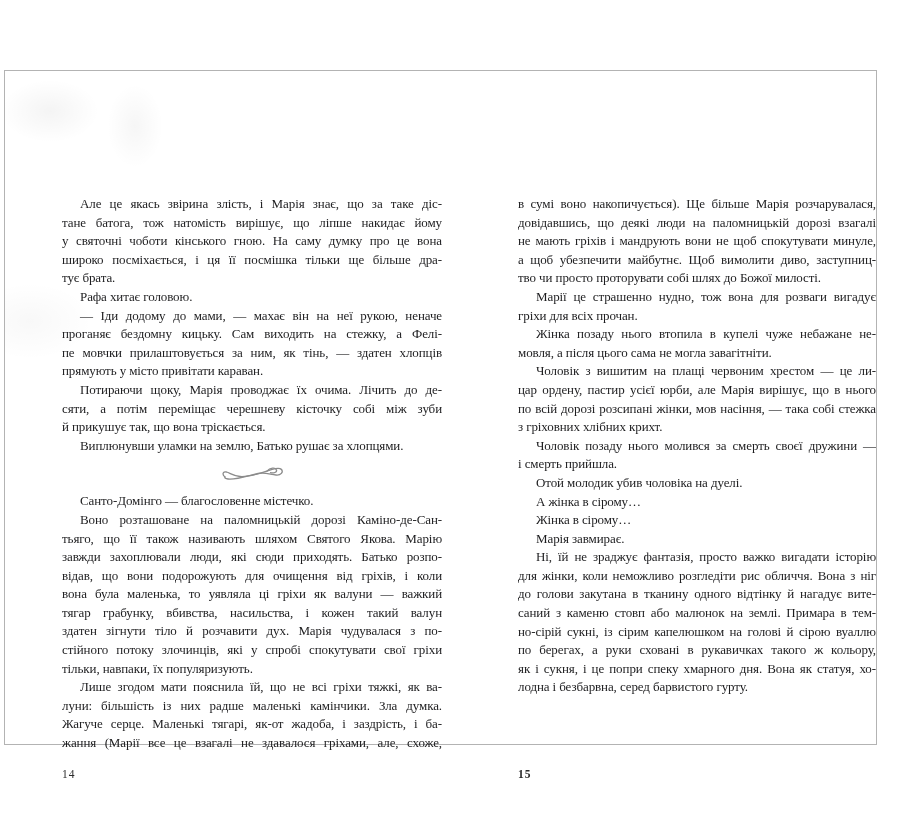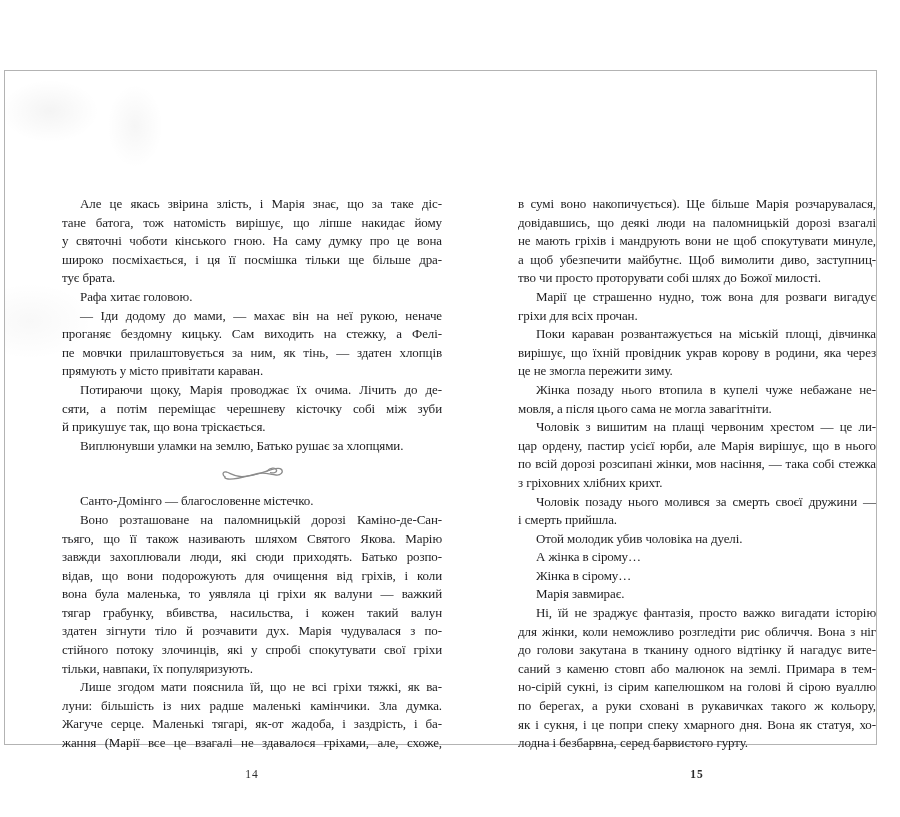--- a/index.html
+++ b/index.html
@@ -21,21 +21,21 @@
   .col-right{left:513px;width:358px;}
   .para{margin:0;}
   .line{
     height:18.6px;line-height:18.6px;white-space:nowrap;overflow:hidden;
     text-align:justify;text-align-last:justify;text-justify:inter-word;
   }
   .line.end{text-align-last:left;}
   .line.indent{text-indent:18px;}
   .ornament-block{height:37px;display:flex;align-items:center;justify-content:center;}
   .pagenum{
-    position:absolute;top:697px;text-align:center;font-size:11.5px;color:#2b2b2b;
+    position:absolute;top:697px;text-align:left;font-size:11.5px;color:#2b2b2b;
     letter-spacing:1px;
   }
   .pagenum-left{left:57px;width:380px;}
   .pagenum-right{left:513px;width:358px;font-weight:bold;}
   svg.flourish{display:block;}
 </style>
 </head>
 <body>
 
 <div class="stage">
@@ -101,25 +101,20 @@
           <div class="line">довідавшись, що деякі люди на паломницькій дорозі взагалі</div>
           <div class="line">не мають гріхів і мандрують вони не щоб спокутувати минуле,</div>
           <div class="line">а щоб убезпечити майбутнє. Щоб вимолити диво, заступниц-</div>
           <div class="line end">тво чи просто проторувати собі шлях до Божої милості.</div>
         </div>
         <div class="para">
           <div class="line indent">Марії це страшенно нудно, тож вона для розваги вигадує</div>
           <div class="line end">гріхи для всіх прочан.</div>
         </div>
         <div class="para">
-          <div class="line indent">Поки караван розвантажується на міській площі, дівчинка</div>
-          <div class="line">вирішує, що їхній провідник украв корову в родини, яка через</div>
-          <div class="line end">це не змогла пережити зиму.</div>
-        </div>
-        <div class="para">
           <div class="line indent">Жінка позаду нього втопила в купелі чуже небажане не-</div>
           <div class="line end">мовля, а після цього сама не могла завагітніти.</div>
         </div>
         <div class="para">
           <div class="line indent">Чоловік з вишитим на плащі червоним хрестом — це ли-</div>
           <div class="line">цар ордену, пастир усієї юрби, але Марія вирішує, що в нього</div>
           <div class="line">по всій дорозі розсипані жінки, мов насіння, — така собі стежка</div>
           <div class="line end">з гріховних хлібних крихт.</div>
         </div>
         <div class="para">

